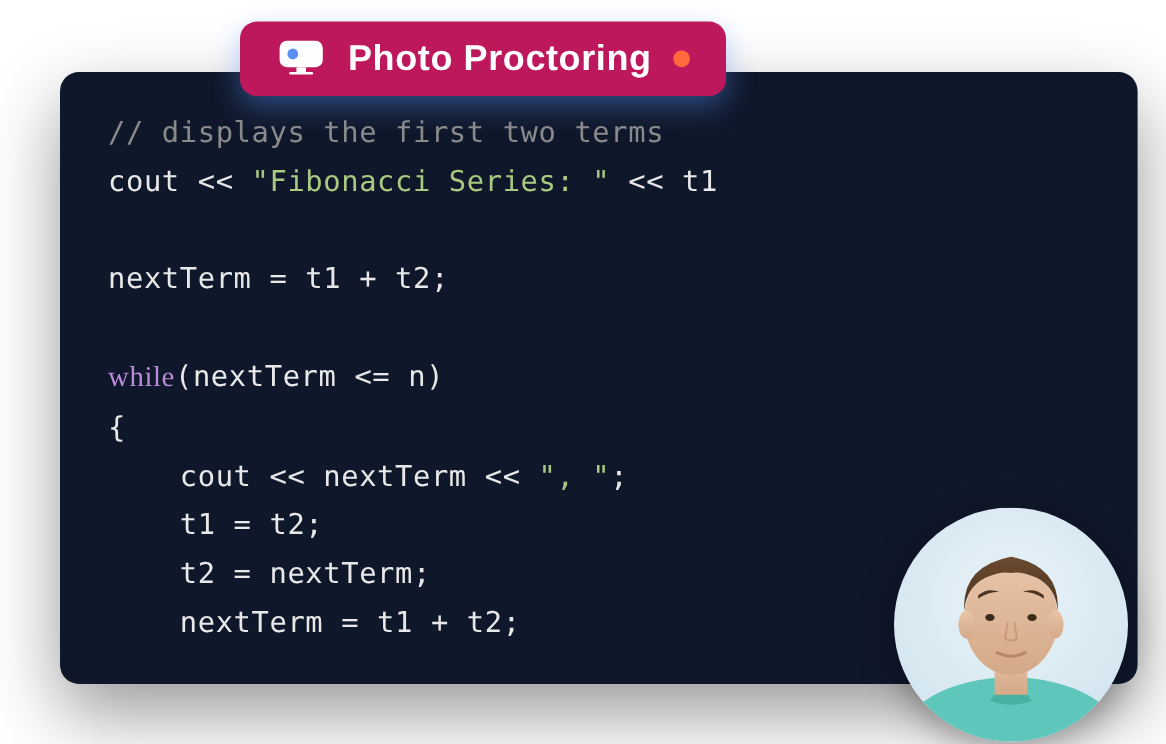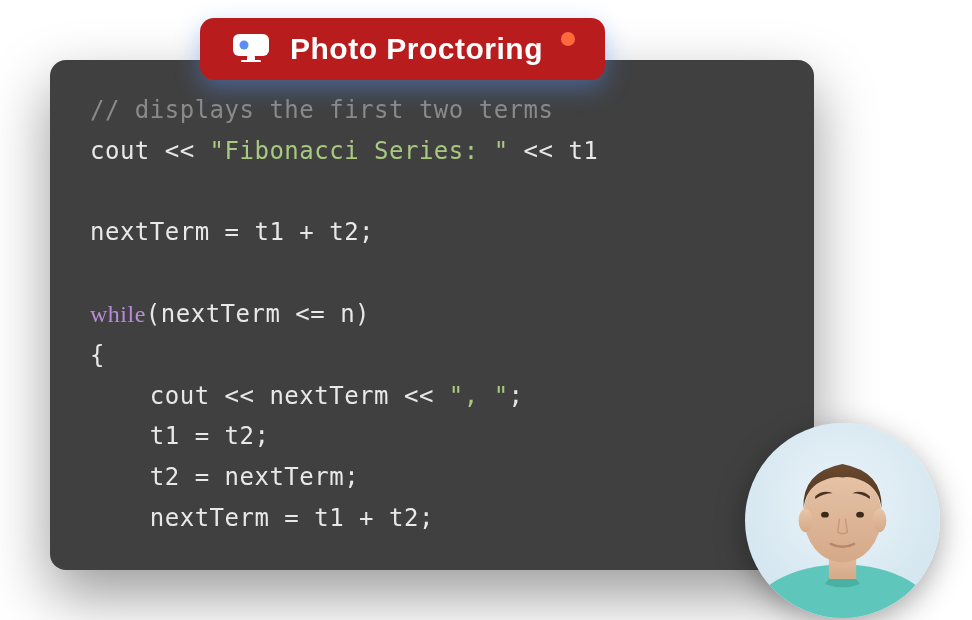--- a/index.html
+++ b/index.html
@@ -8,48 +8,49 @@
       height: 620px;
       background: #ffffff;
       position: relative;
       font-family: ui-monospace, 'SF Mono', Menlo, Monaco, Consolas, monospace;
       overflow: hidden;
     }
     .editor-panel {
       position: absolute;
       top: 60px;
       left: 50px;
-      width: 764px;
+      width: 898px;
       height: 510px;
-      background: #404040;
+      background: #0f172a;
       border-radius: 16px;
       padding: 30px 40px;
       overflow: hidden;
       box-shadow: 0 25px 60px rgba(0,0,0,0.4);
     }
     .code {
       font-size: 24px;
       line-height: 1.7;
       white-space: pre;
       color: #d4d4d4;
       letter-spacing: 0.5px;
     }
     .tok-comment { color: #8a8a8a; }
     .tok-default { color: #e8e8e8; }
     .tok-string { color: #a8c97f; }
     .tok-keyword { color: #b98ad9; font-family: Liberation Serif, serif; }
     .badge {
       position: absolute;
       top: 18px;
       left: 200px;
-      background: #b91c1c;
+      background: #be185d;
       color: #ffffff;
       border-radius: 14px;
       padding: 14px 30px;
       display: flex;
+      align-items: center;
       gap: 18px;
       box-shadow: 0 8px 24px rgba(90,143,245,0.45);
       z-index: 10;
     }
     .badge-text {
       font-family: -apple-system, BlinkMacSystemFont, 'Segoe UI', sans-serif;
       font-size: 30px;
       font-weight: 600;
       letter-spacing: 0.5px;
     }

